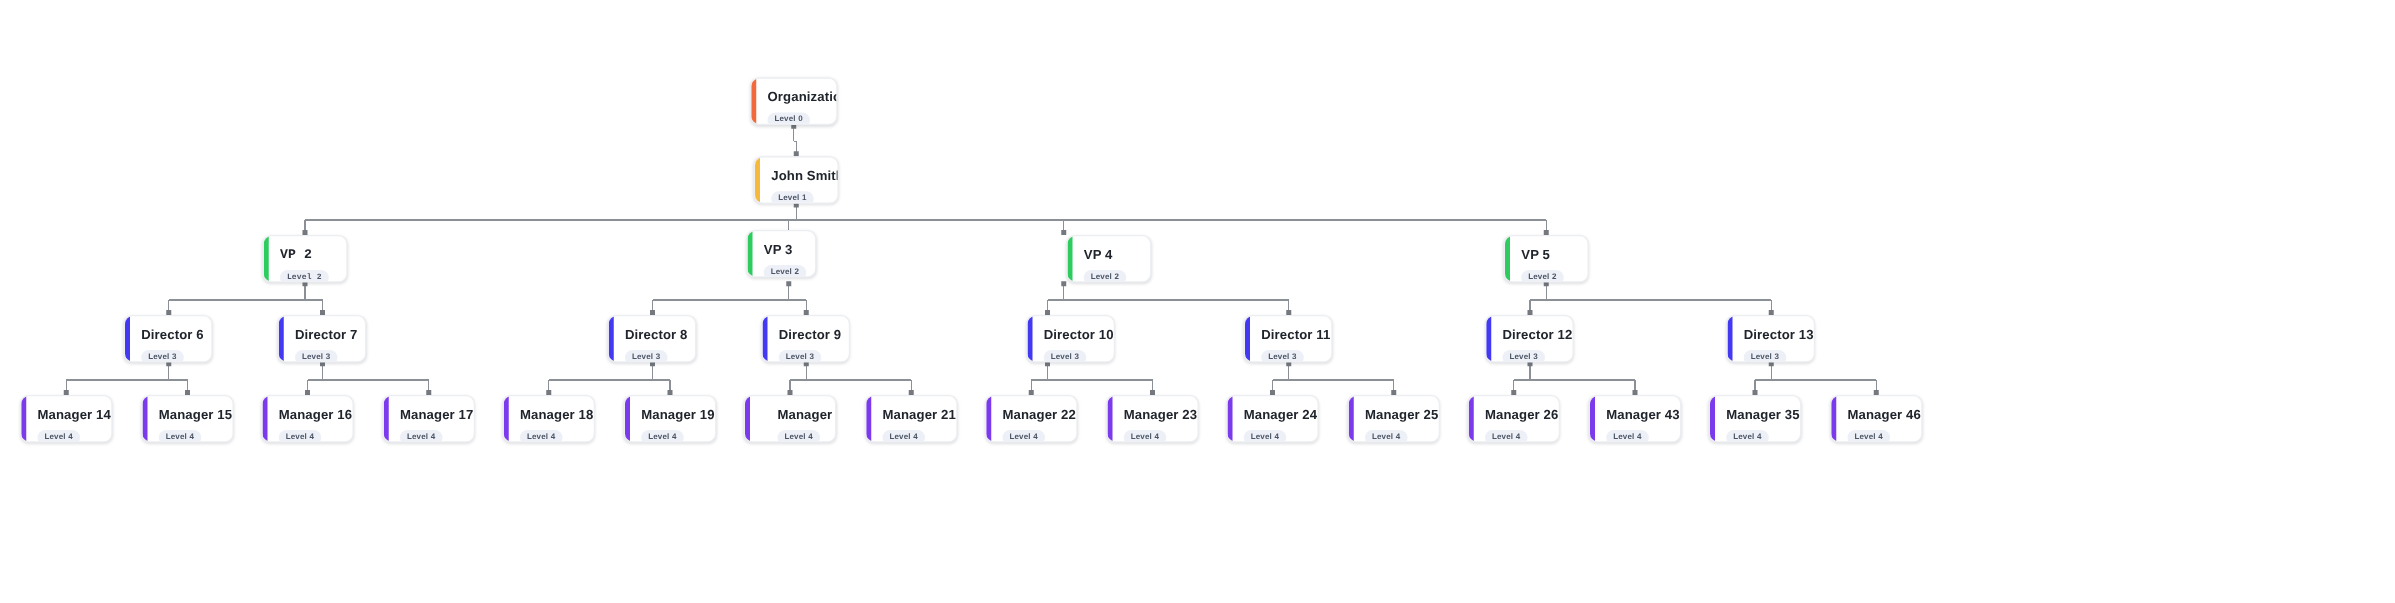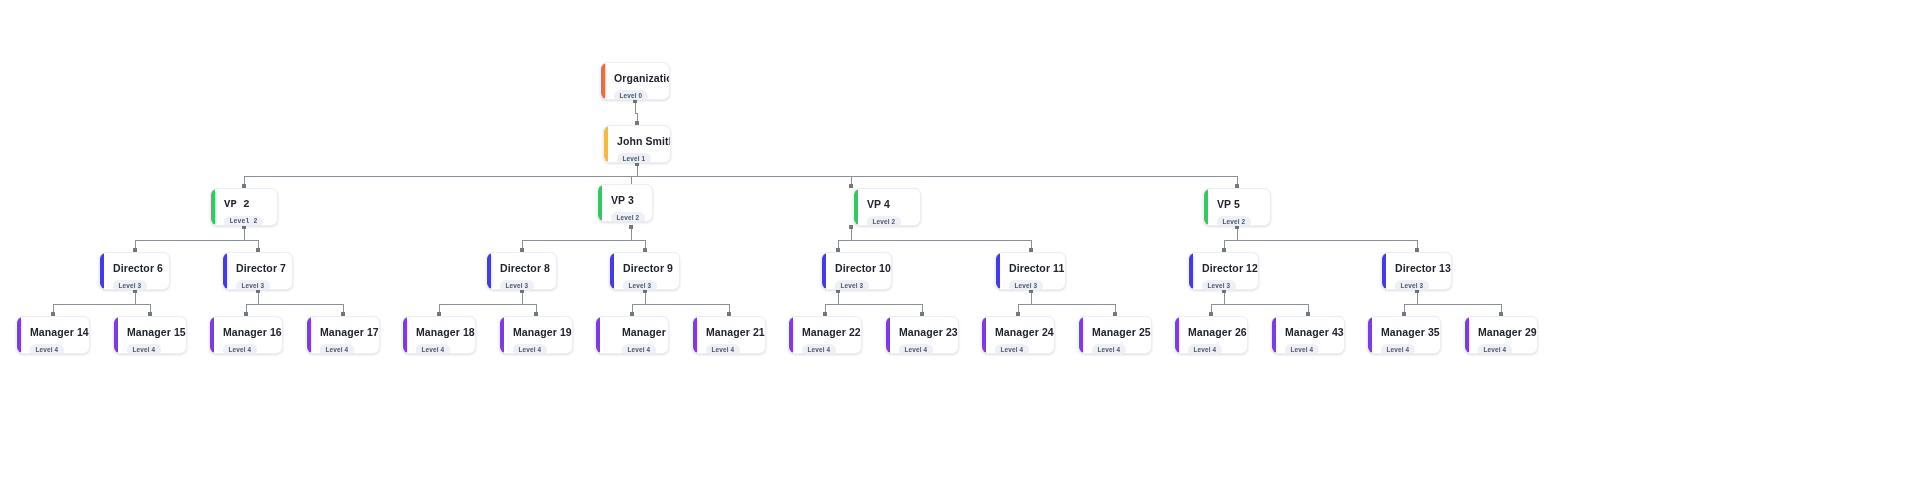--- a/index.html
+++ b/index.html
@@ -342,17 +342,17 @@
         <div class="node-title">Manager 43</div>
         <div class="node-badge">Level 4</div>
       </div>
       <div class="org-node depth-4" style="left: 1367px; top: 316px; width: 74px; height: 38px;">
         <div class="accent-bar" style="background: rgb(124, 58, 237);"></div>
         <div class="node-title">Manager 35</div>
         <div class="node-badge">Level 4</div>
       </div>
       <div class="org-node depth-4" style="left: 1464px; top: 316px; width: 74px; height: 38px;">
         <div class="accent-bar" style="background: rgb(124, 58, 237);"></div>
-        <div class="node-title">Manager 29</div>
+        <div class="node-title">Manager 46</div>
         <div class="node-badge">Level 4</div>
       </div>
     </div>
 </div>
 
 </body></html>

